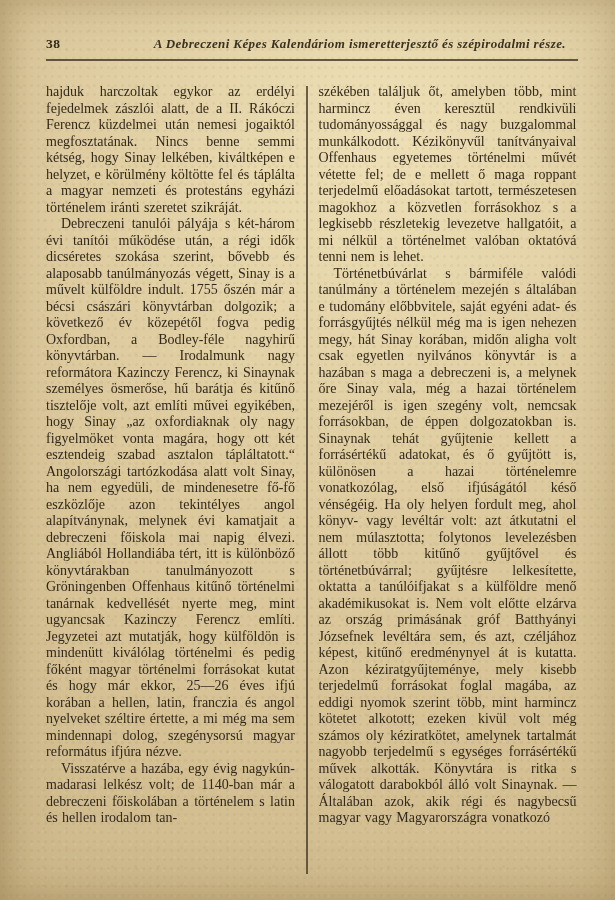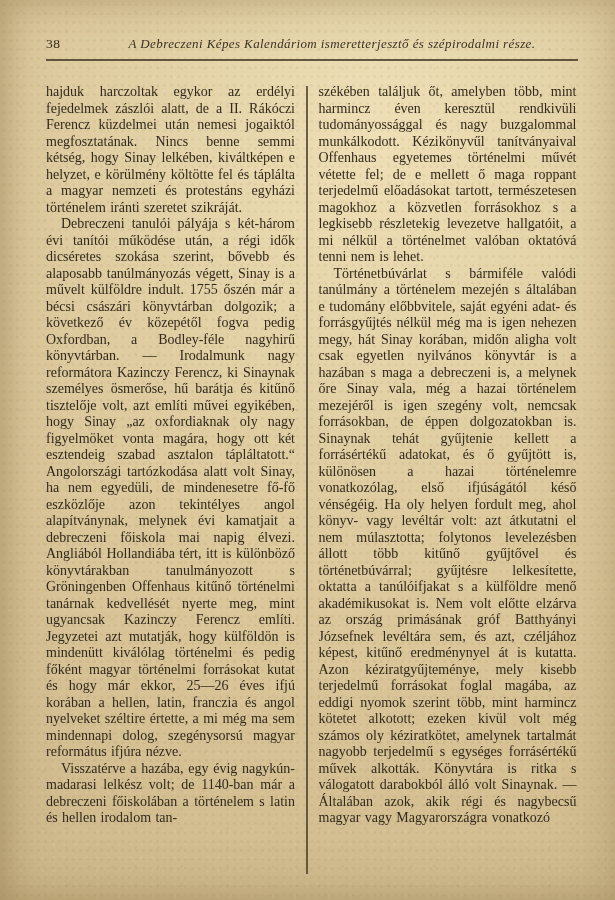--- a/index.html
+++ b/index.html
@@ -30,27 +30,27 @@
       radial-gradient(rgba(104,82,44,.05) 1.2px, transparent 2px);
     background-size:7px 9px, 11px 13px, 23px 19px;
     background-position:0 0, 4px 6px, 9px 2px;
   }
   .paper-vignette{
     position:absolute;inset:0;pointer-events:none;
     box-shadow:inset 0 0 55px rgba(118,92,48,.30), inset 8px 0 22px rgba(118,92,48,.18);
   }
   .page-header{
     position:absolute;top:36px;left:46px;width:532px;
-    display:flex;align-items:baseline;
+    display:flex;align-items:baseline;font-weight:bold;
   }
   .page-number{
     font-size:13.5px;letter-spacing:.5px;flex:0 0 52px;
   }
   .running-title{
-    flex:1;text-align:center;font-style:italic;
+    flex:1;text-align:right;font-style:italic;
     font-size:13px;letter-spacing:.4px;white-space:nowrap;
     color:#3a3122;
   }
   .header-rule{
     position:absolute;top:59px;left:46px;width:532px;height:2px;
     background:var(--rule);opacity:.85;
   }
   .columns{
     position:absolute;top:84px;left:46px;width:532px;height:792px;
     display:flex;

